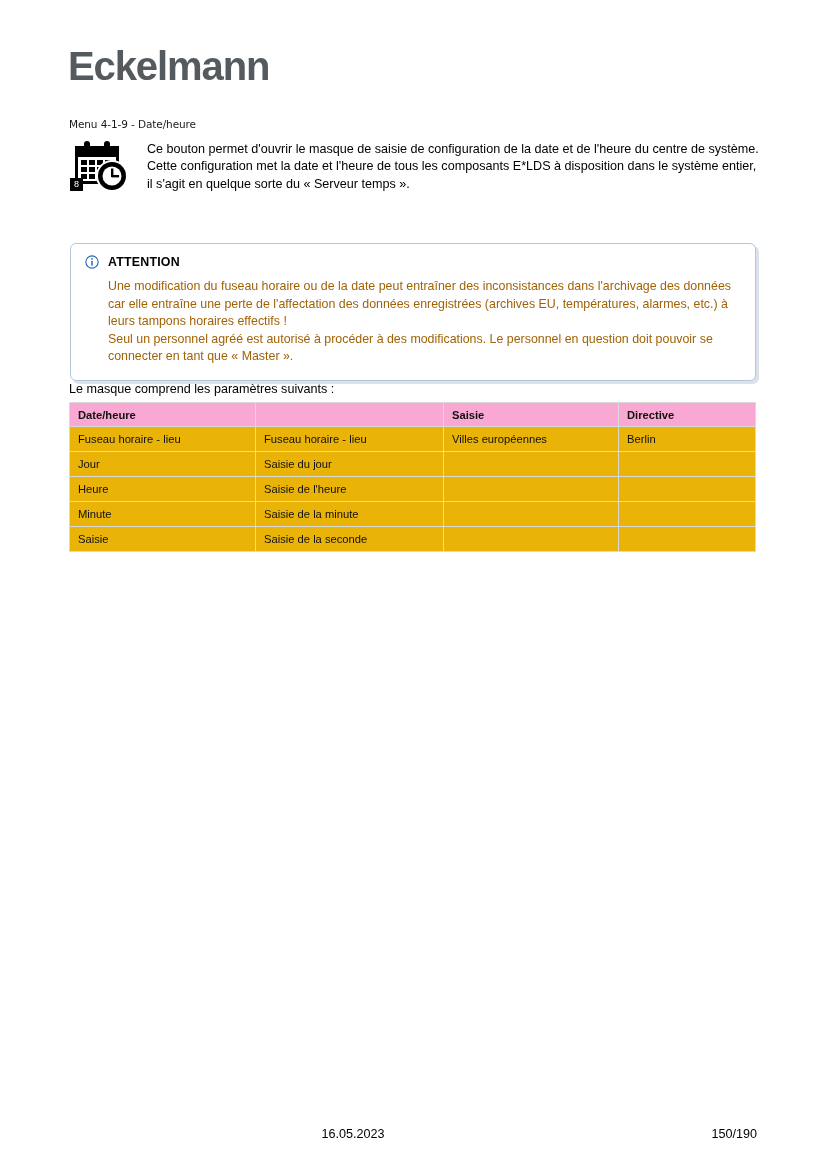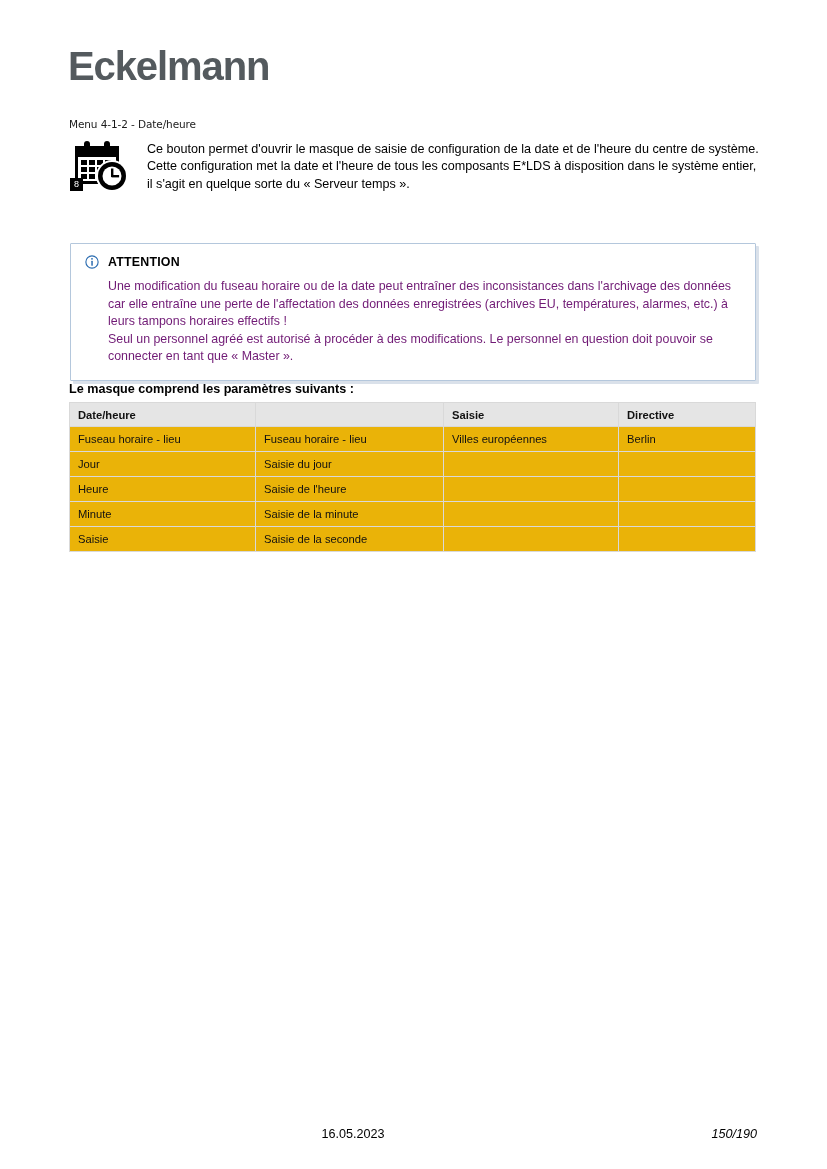--- a/index.html
+++ b/index.html
@@ -92,21 +92,21 @@
   }
 
   
   .notebox {
     position: absolute;
     left: 70px;
     top: 236px;
     width: 686px;
     box-sizing: border-box;
     border: 1px solid #b4c7dc;
-    border-radius: 1px;
+    border-radius: 6px;
     background: #ffffff;
     box-shadow: 3px 3px 0 rgba(150,170,195,0.35);
     padding: 11px 14px 14px 14px;
   }
   .note-head {
     display: flex;
     align-items: center;
     gap: 9px;
     margin-bottom: 9px;
   }
@@ -118,31 +118,31 @@
   .note-title {
     font-size: 12.4px;
     font-weight: bold;
     letter-spacing: 0.2px;
     color: #000000;
   }
   .note-body {
     margin-left: 23px;
     font-size: 12.4px;
     line-height: 17.6px;
-    color: #701a75;
+    color: #a16207;
   }
   .note-body p { margin: 0; }
 
   
   .table-caption {
     position: absolute;
     left: 69px;
     top: 375px;
     font-size: 12.6px;
-    font-weight: bold;
+    font-weight: normal;
     color: #000000;
   }
 
   
   .param-table {
     position: absolute;
     left: 69px;
     top: 395px;
     width: 686px;
     border-collapse: collapse;
@@ -157,21 +157,21 @@
 
   .param-table th,
   .param-table td {
     border: 1px solid #d9d9d9;
     text-align: left;
     vertical-align: middle;
     padding: 0 8px;
     height: 24px;
   }
   .param-table thead th {
-    background: #e5e5e5;
+    background: #f9a8d4;
     font-weight: bold;
     height: 23px;
     font-size: 11.2px;
     border-color: #d9d9d9;
   }
   .param-table tbody td {
     background: #eab308;
     height: 24px;
   }
 
@@ -180,30 +180,30 @@
     position: absolute;
     left: 69px;
     top: 1120px;
     width: 688px;
     display: flex;
     font-size: 12.6px;
     color: #000000;
   }
   .foot-left  { flex: 0 0 330px; text-align: left; }
   .foot-mid   { flex: 1 1 auto;  text-align: center; }
-  .foot-right { flex: 0 0 120px; text-align: right; font-style: italic; }
+  .foot-right { flex: 0 0 120px; text-align: right; }
 </style>
 </head>
 <body>
 
 <div class="page">
 
   <div class="logo">Eckelmann</div>
 
-  <div class="menu-path">Menu 4-1-2 - Date/heure</div>
+  <div class="menu-path">Menu 4-1-9 - Date/heure</div>
 
   <div class="intro">
     <span class="icon-wrap">
       <svg class="cal-icon" viewBox="0 0 56 52">
 
         <rect x="11" y="0" width="6" height="11" rx="3" fill="#000"></rect>
         <rect x="31" y="0" width="6" height="11" rx="3" fill="#000"></rect>
 
         <rect x="2" y="5" width="44" height="38" fill="#000"></rect>
         <rect x="5" y="16" width="38" height="24" fill="#fff"></rect>

